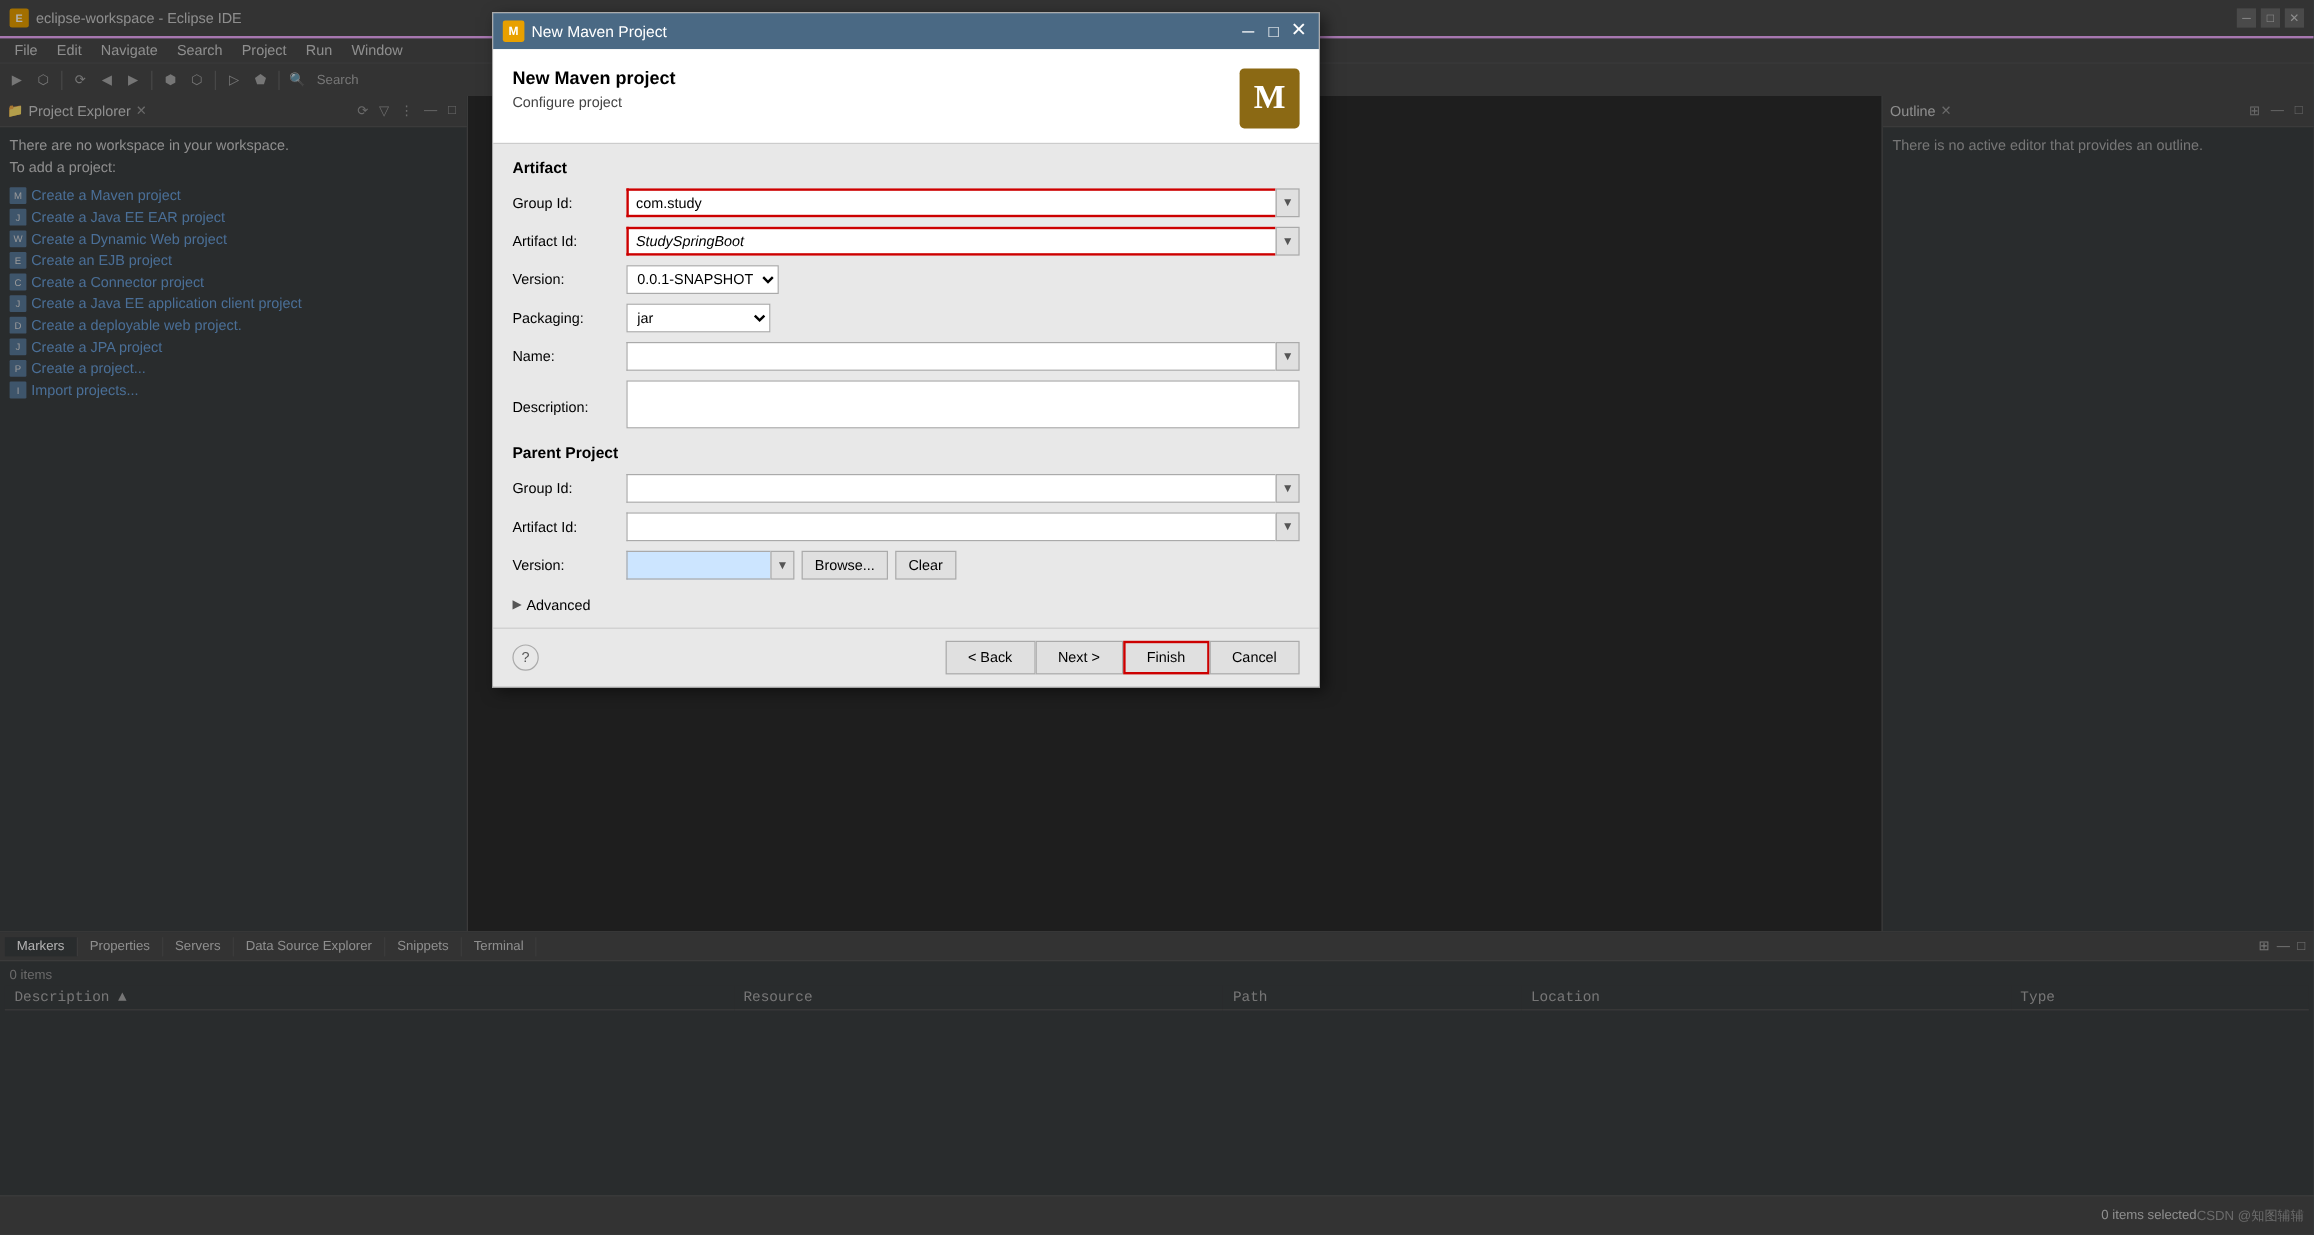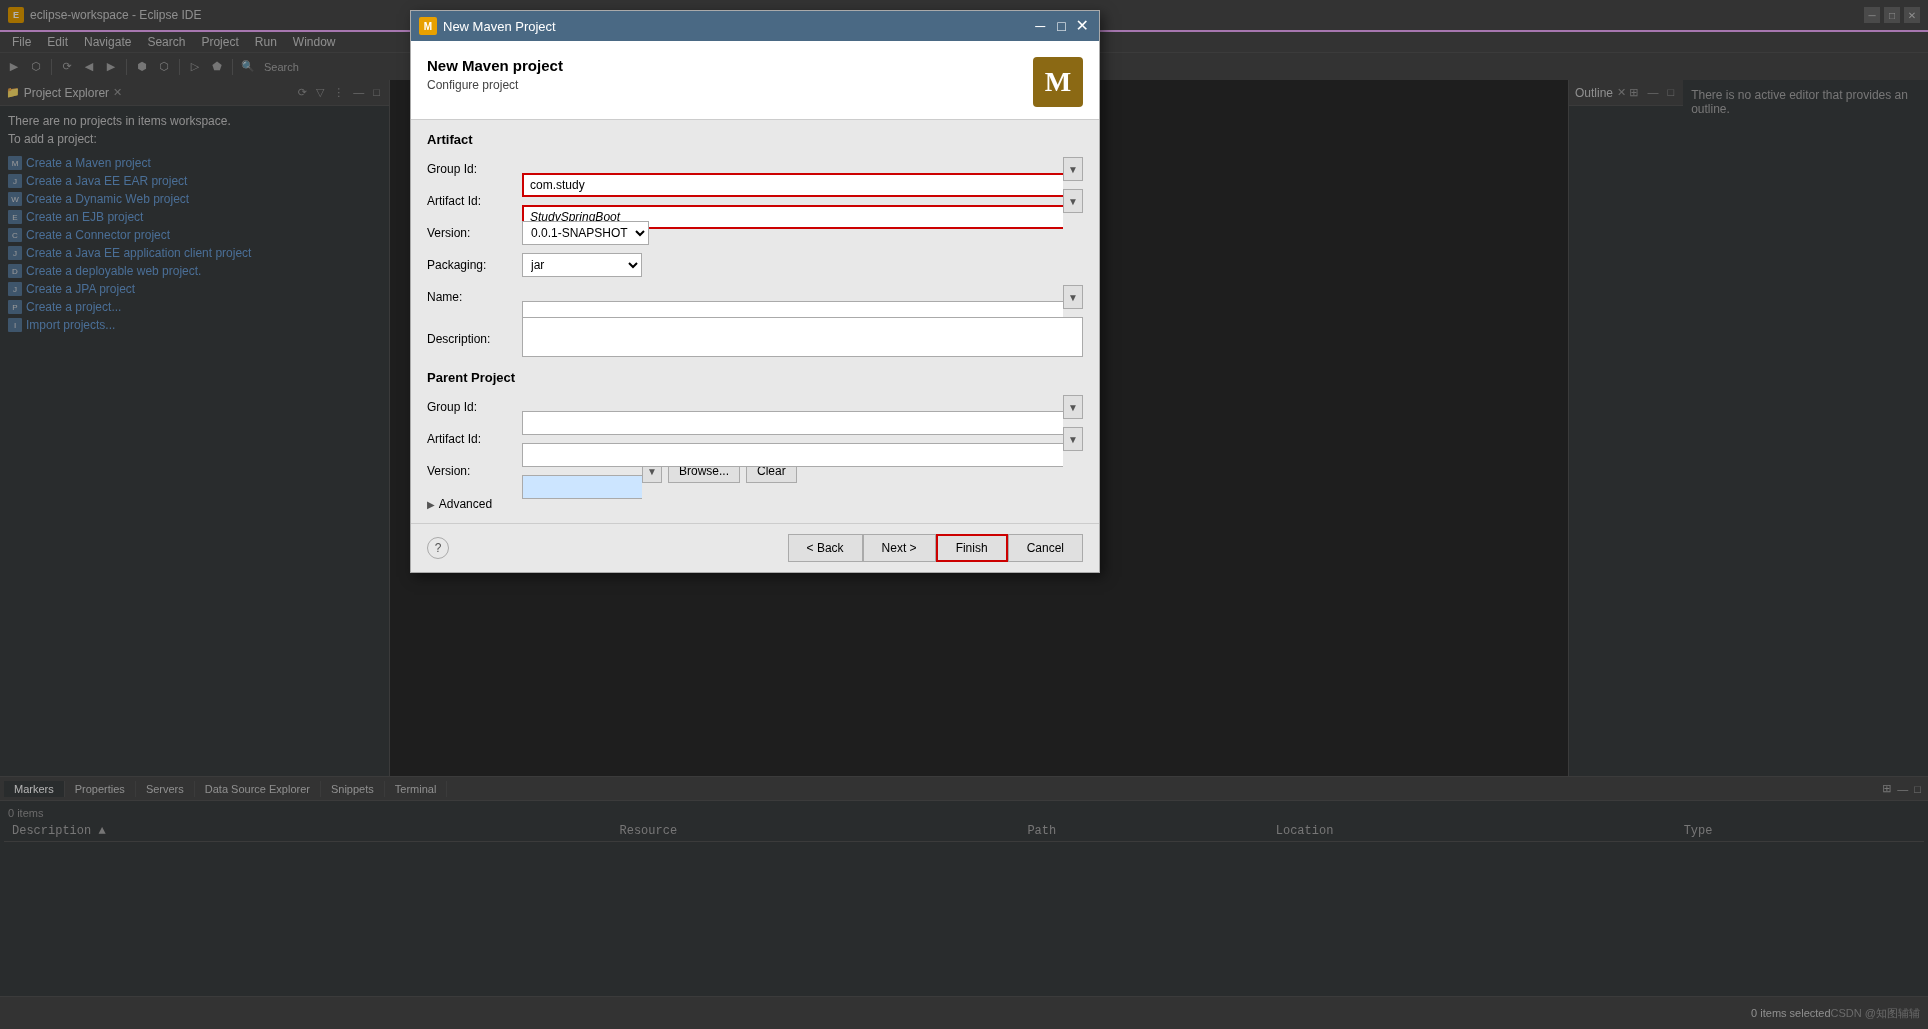--- a/index.html
+++ b/index.html
@@ -200,21 +200,21 @@
       display: flex;
       flex-direction: column;
     }
 
     
     .right-panel {
       width: 360px;
       background: #3c3f41;
       border-left: 1px solid #555;
       display: flex;
-      flex-direction: row;
+      flex-direction: column;
     }
 
     
     .bottom-panel {
       height: 220px;
       background: #3c3f41;
       border-top: 1px solid #555;
       display: flex;
       flex-direction: column;
     }
@@ -419,21 +419,20 @@
     }
     .form-input {
       width: 100%;
       height: 24px;
       padding: 2px 6px;
       border: 1px solid #aaa;
       background: white;
       font-size: 12px;
       color: #000;
       outline: none;
-      margin-top: 16px;
     }
     .form-input.highlighted {
       border: 2px solid #cc0000;
     }
     .form-input-combo {
       width: 100%;
       height: 24px;
       display: flex;
     }
     .form-input-combo input {
@@ -630,21 +629,21 @@
         <div class="panel-controls">
           <span class="panel-ctrl-btn">⟳</span>
           <span class="panel-ctrl-btn">▽</span>
           <span class="panel-ctrl-btn">⋮</span>
           <span class="panel-ctrl-btn">—</span>
           <span class="panel-ctrl-btn">□</span>
         </div>
       </div>
 
       <div class="project-explorer-content">
-        <p>There are no projects in items workspace.</p>
+        <p>There are no workspace in your workspace.</p>
         <p>To add a project:</p>
         <div class="project-links">
           <div class="project-link">
             <div class="project-link-icon">M</div>
             <span>Create a Maven project</span>
           </div>
           <div class="project-link">
             <div class="project-link-icon">J</div>
             <span>Create a Java EE EAR project</span>
           </div>

